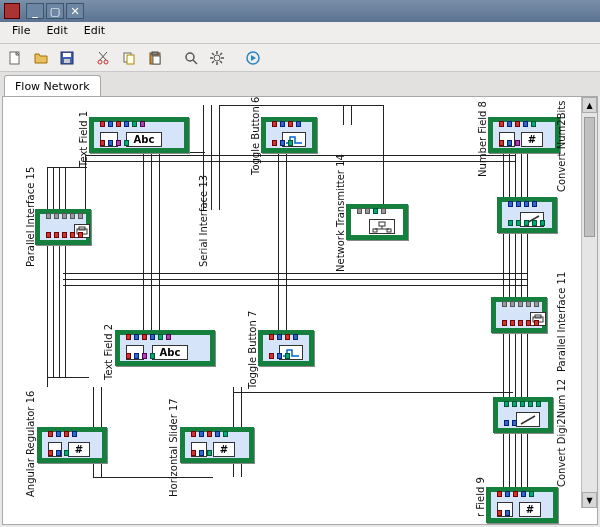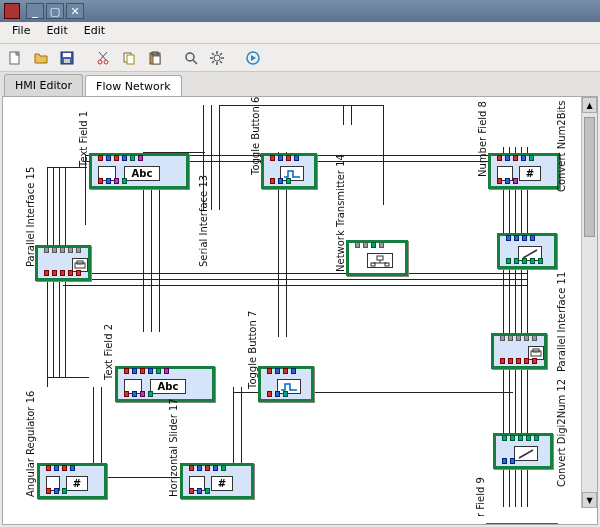--- a/index.html
+++ b/index.html
@@ -127,24 +127,23 @@
     position: absolute; left: 0; right: 0; height: 16px;
     background: #d8d8d8; border: 1px solid #aaa;
     display:flex;align-items:center;justify-content:center;font-size:8px;
   }
   .vscroll .arr.up { top: 0; }
   .vscroll .arr.down { bottom: 0; }
 
   
   .block {
     position: absolute;
-    border: 3px solid #15803d;
+    border: 5px solid #15803d;
     background: #d6e4fa;
     box-shadow: 1px 1px 0 #888;
-    margin-top: 36px;
   }
   .block .pins-top, .block .pins-bottom {
     position: absolute; left: 2px; right: 2px; height: 9px;
     display: flex; gap: 3px; justify-content: flex-start;
     padding-left: 4px;
   }
   .block .pins-top { top: -1px; }
   .block .pins-bottom { bottom: -1px; }
   .pin {
     width: 5px; height: 6px;
@@ -268,21 +267,20 @@
   <div class="sep"></div>
   <div class="tb-btn" title="Run">
     <svg class="tb-icon" viewBox="0 0 16 16">
         <circle cx="8" cy="8" r="6" fill="none" stroke="#2a85c7" stroke-width="1.5"></circle>
         <polygon points="6,5 11,8 6,11" fill="#2a85c7"></polygon>
       </svg>
   </div>
 </div>
 
 <div class="tabstrip">
-  <div class="tab">HMI Editor</div>
   <div class="tab active">Flow Network</div>
 </div>
 
 <div class="canvas-wrap">
   <div class="canvas">
 
     <div class="wire v" style="left:50px; top:70px; height:210px;"></div>
     <div class="wire v" style="left:56px; top:70px; height:210px;"></div>
     <div class="wire v" style="left:62px; top:70px; height:210px;"></div>
     <div class="wire v" style="left:44px; top:70px; height:220px;"></div>

